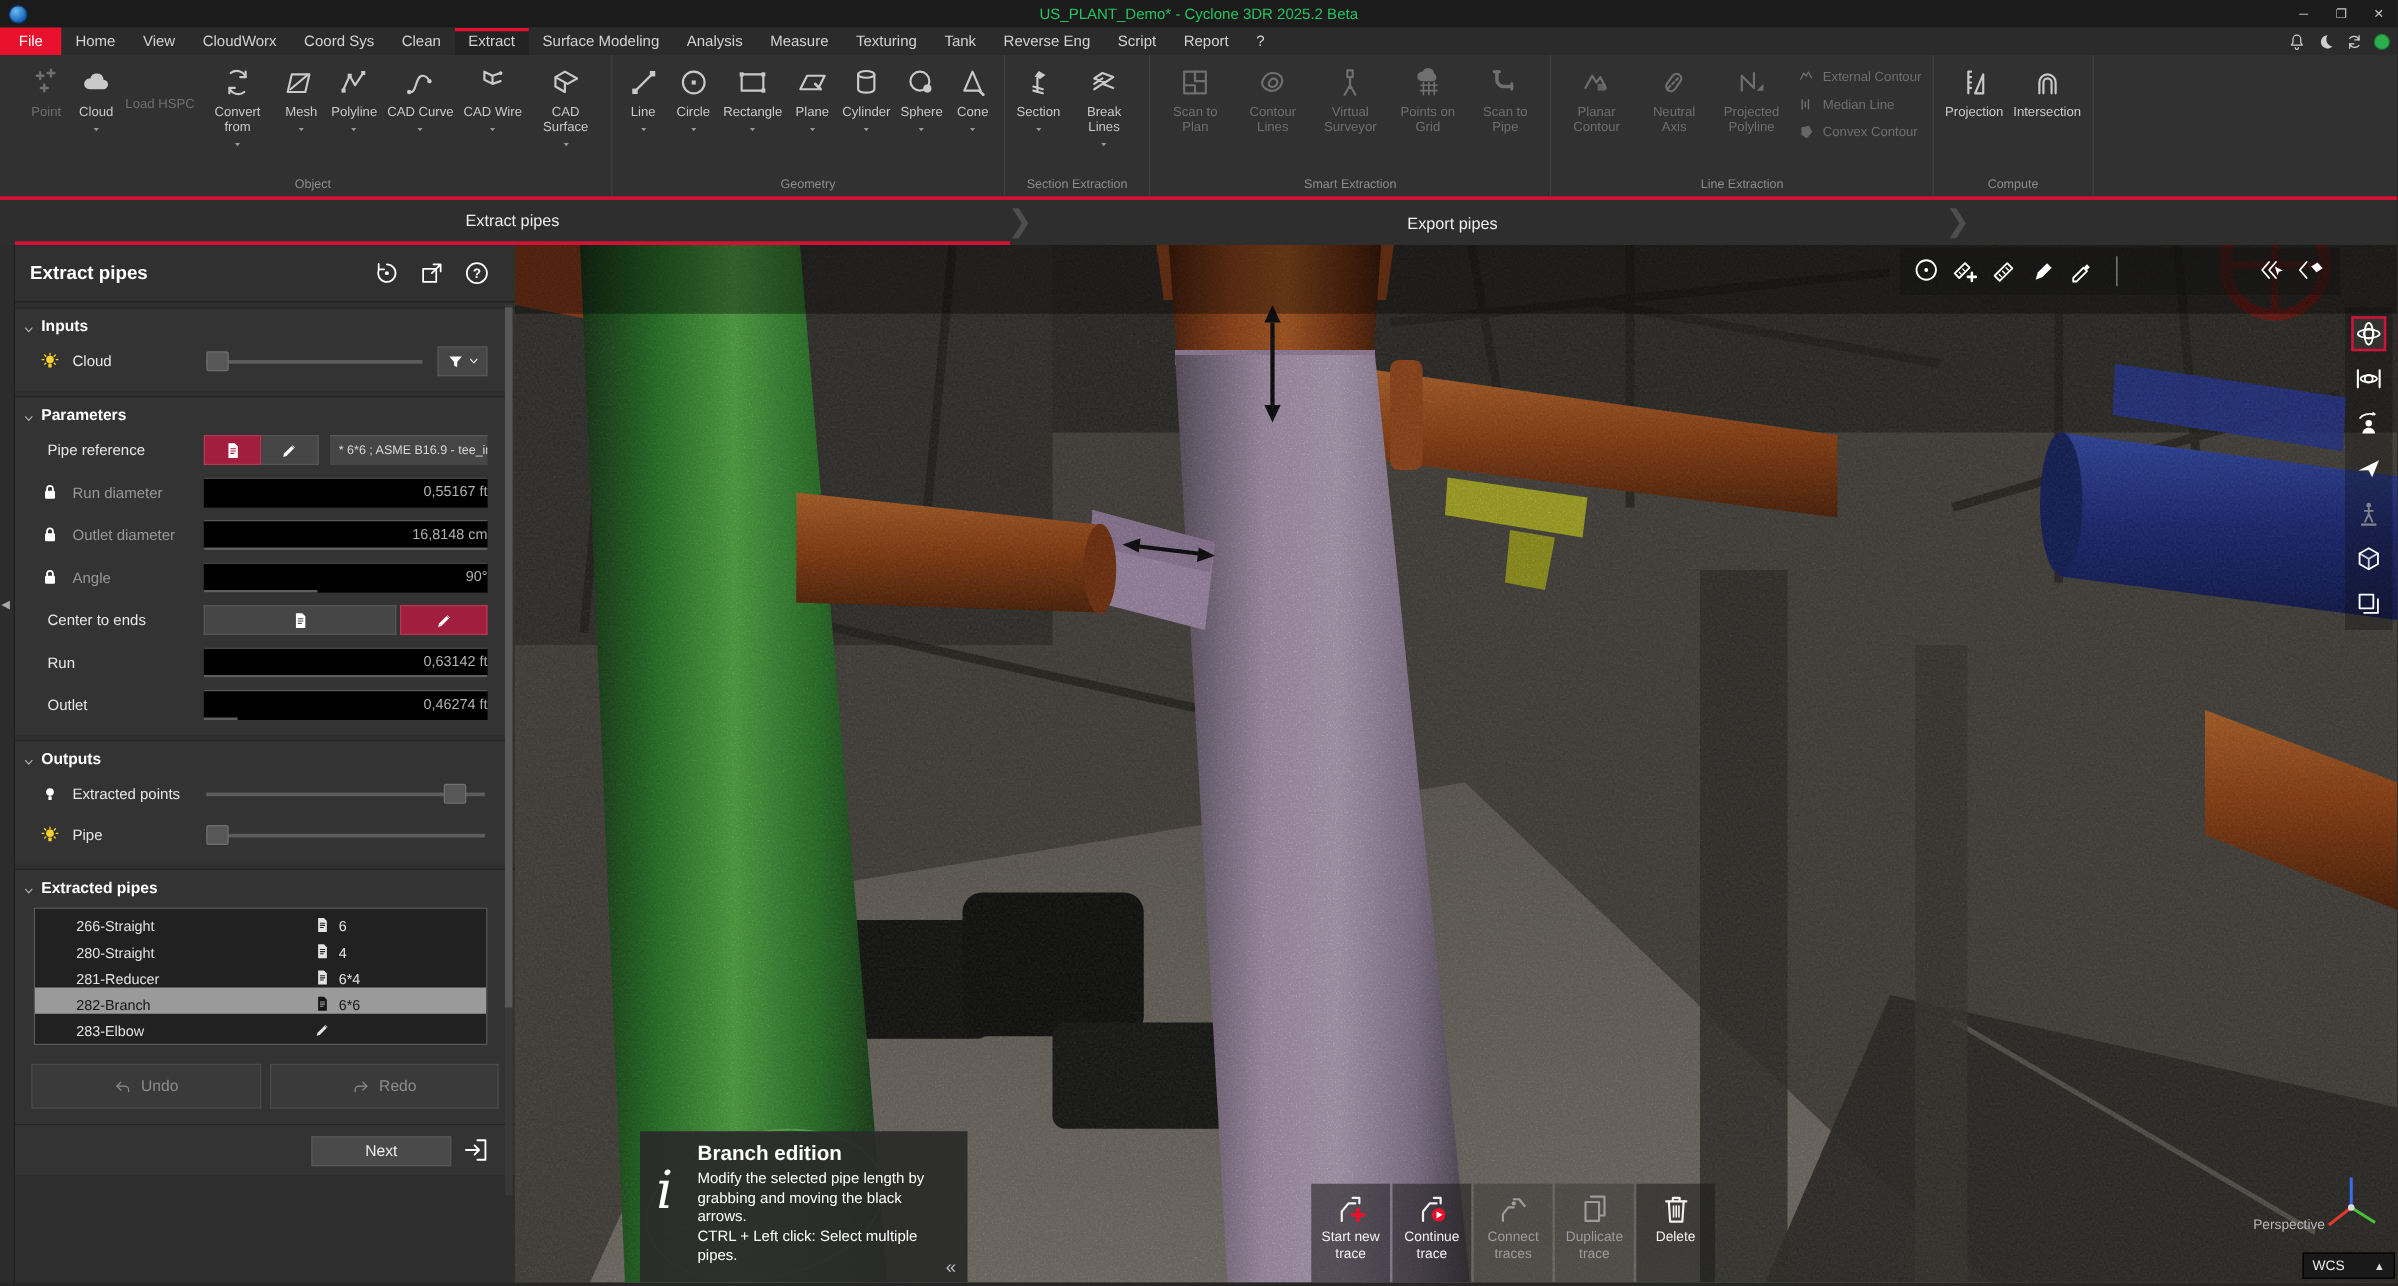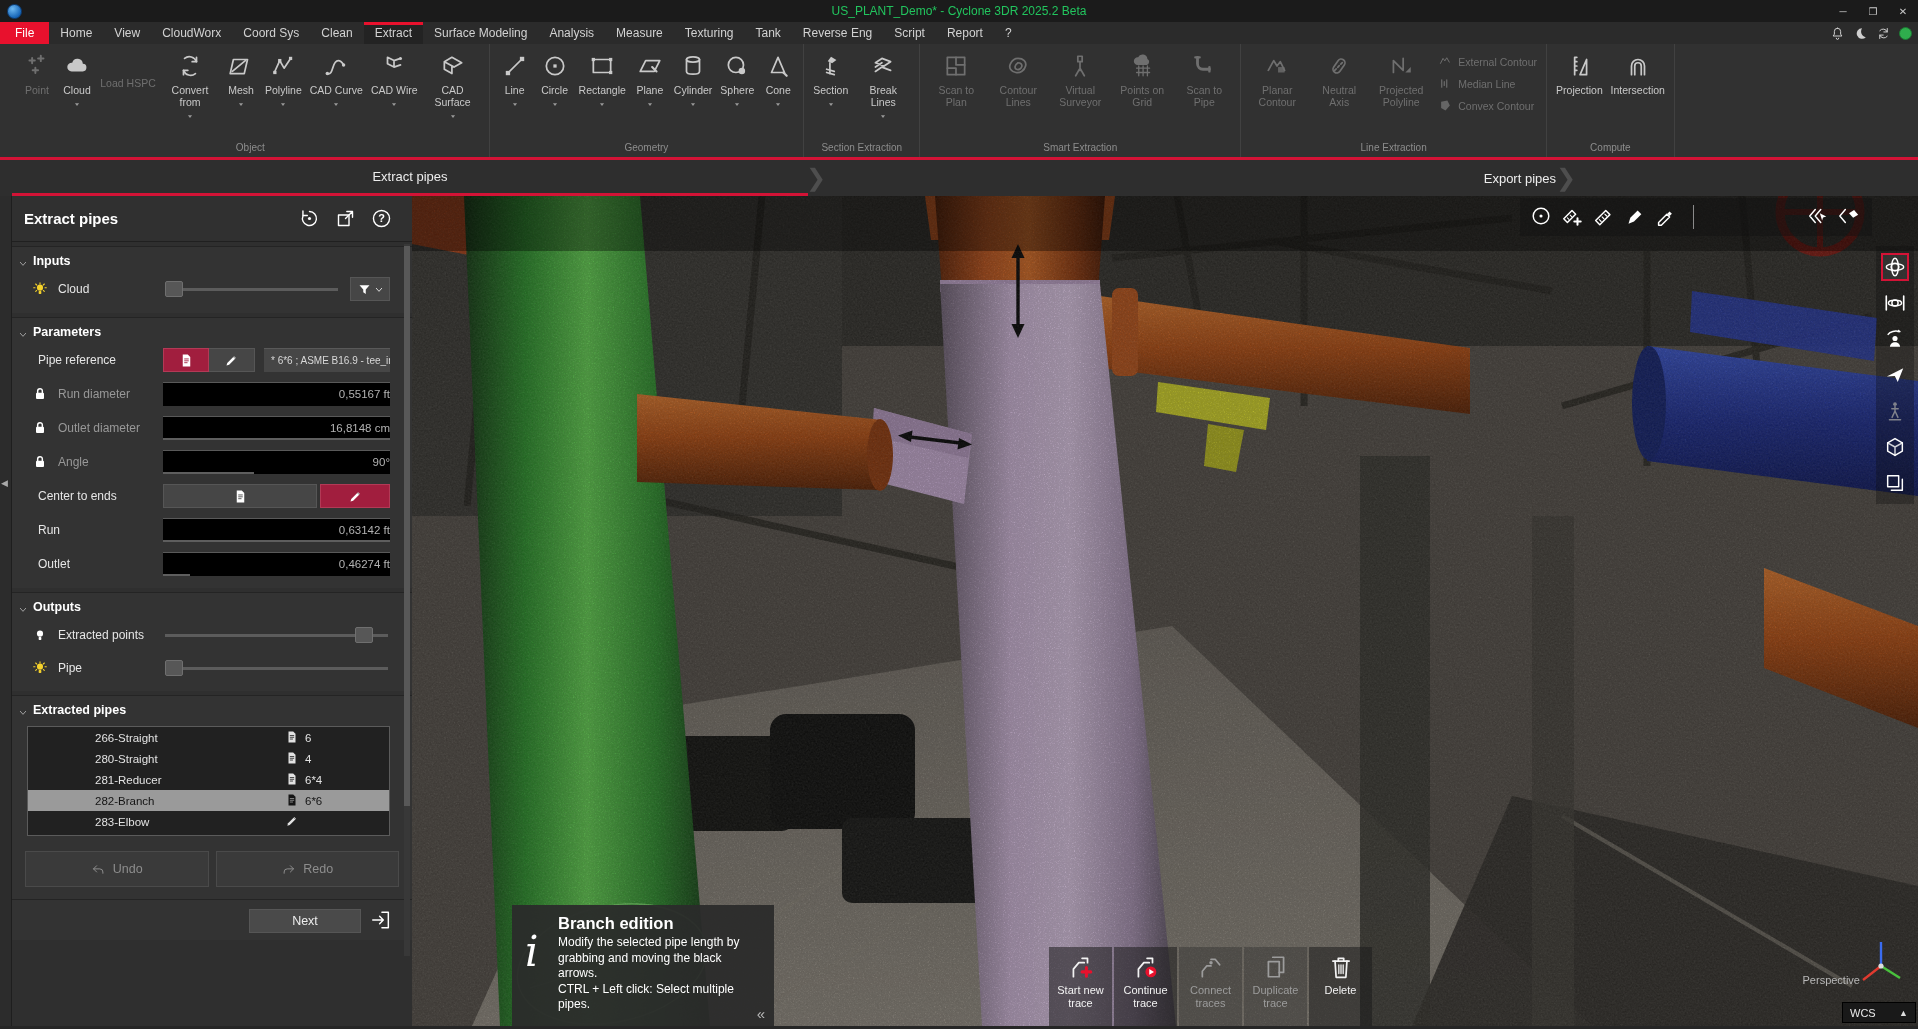--- a/index.html
+++ b/index.html
@@ -45,21 +45,21 @@
   .rstack-item .sic { width:15px; height:15px; }
   .sic svg { width:15px; height:15px; }
 
   .redline { height:3px; background:#d31336; }
 
   
   .workflow { position:relative; height:36px; background:#2e2e2e; color:#ededed; font-size:13px; }
   .wf-step { position:absolute; top:0; height:100%; display:flex; align-items:center; justify-content:center; }
   .wf-step.active { border-bottom:3px solid #d31336; }
   .wf-step1 { left:12px; width:796px; }
-  .wf-step2 { left:824px; width:732px;justify-content:flex-end; }
+  .wf-step2 { left:796px; width:732px; }
   .wf-chev { position:absolute; top:1px; color:#4e4e4e; font-size:24px; line-height:34px; }
 
   
   .main { display:flex; height:830px; background:#262626; }
   .collapse-strip { width:12px; background:#2c2c2c; border-right:1px solid #1e1e1e; position:relative; }
   .collapse-arrow { position:absolute; top:282px; left:1px; color:#a9a9a9; font-size:9px; }
 
   
   .panel { width:400px; background:#2f2f2f; position:relative; color:#dcdcdc; overflow:hidden; }
   .p-header { height:46px; display:flex; align-items:center; padding:0 12px; background:#303030; border-bottom:1px solid #202020; }
@@ -91,21 +91,21 @@
   .knob { position:absolute; top:4px; width:18px; height:16px; background:#575757; border:1px solid #6f6f6f; border-radius:2px; }
 
   .sq-btn { height:24px; background:#464646; border:1px solid #565656; display:flex; align-items:center; justify-content:center; color:#fff; }
   .sq-btn.red { background:#a11e3e; border-color:#b23a56; --doc-lines:#a11e3e; }
   .mic { width:15px; height:15px; }
   .mic svg { width:15px; height:15px; }
   .selectbox { flex:1; margin-left:9px; background:#464646; border-top:1px solid #595959; display:flex; align-items:center;
     font-size:10px; color:#d8d8d8; padding:0 5px 0 7px; white-space:nowrap; overflow:hidden; }
 
   .plist { margin:5px 0 0 15px; width:363px; height:110px; background:#212121; border:1px solid #5b5b5b; font-size:11.5px; overflow:hidden; }
-  .plist-row { height:21px; display:flex; align-items:center; padding-left:67px; color:#e2e2e2; }
+  .plist-row { height:21px; display:flex; align-items:flex-end; padding-left:33px; color:#e2e2e2; }
   .plist-row.sel { background:#9a9a9a; color:#151515; }
   .plist-name { width:190px; }
   .plist-ic { width:16px; height:15px; margin-right:4px; }
   .plist-ic svg { width:14px; height:14px; }
   .btnrow { display:flex; gap:7px; margin:15px 13px 0; }
   .ubtn { flex:1; height:36px; background:#3a3a3a; border:1px solid #4a4a4a; color:#8d8d8d; font-size:12.5px;
     display:flex; align-items:center; justify-content:center; gap:7px; }
   .ubtn .mic { color:#8d8d8d; }
   .pfooter { margin-top:12px; border-top:1px solid #242424; padding:9px 18px 0 0; display:flex; justify-content:flex-end; align-items:center; gap:9px; }
   .next-btn { width:112px; height:24px; background:#4a4a4a; border:1px solid #565656; color:#ededed; font-size:12.5px;

